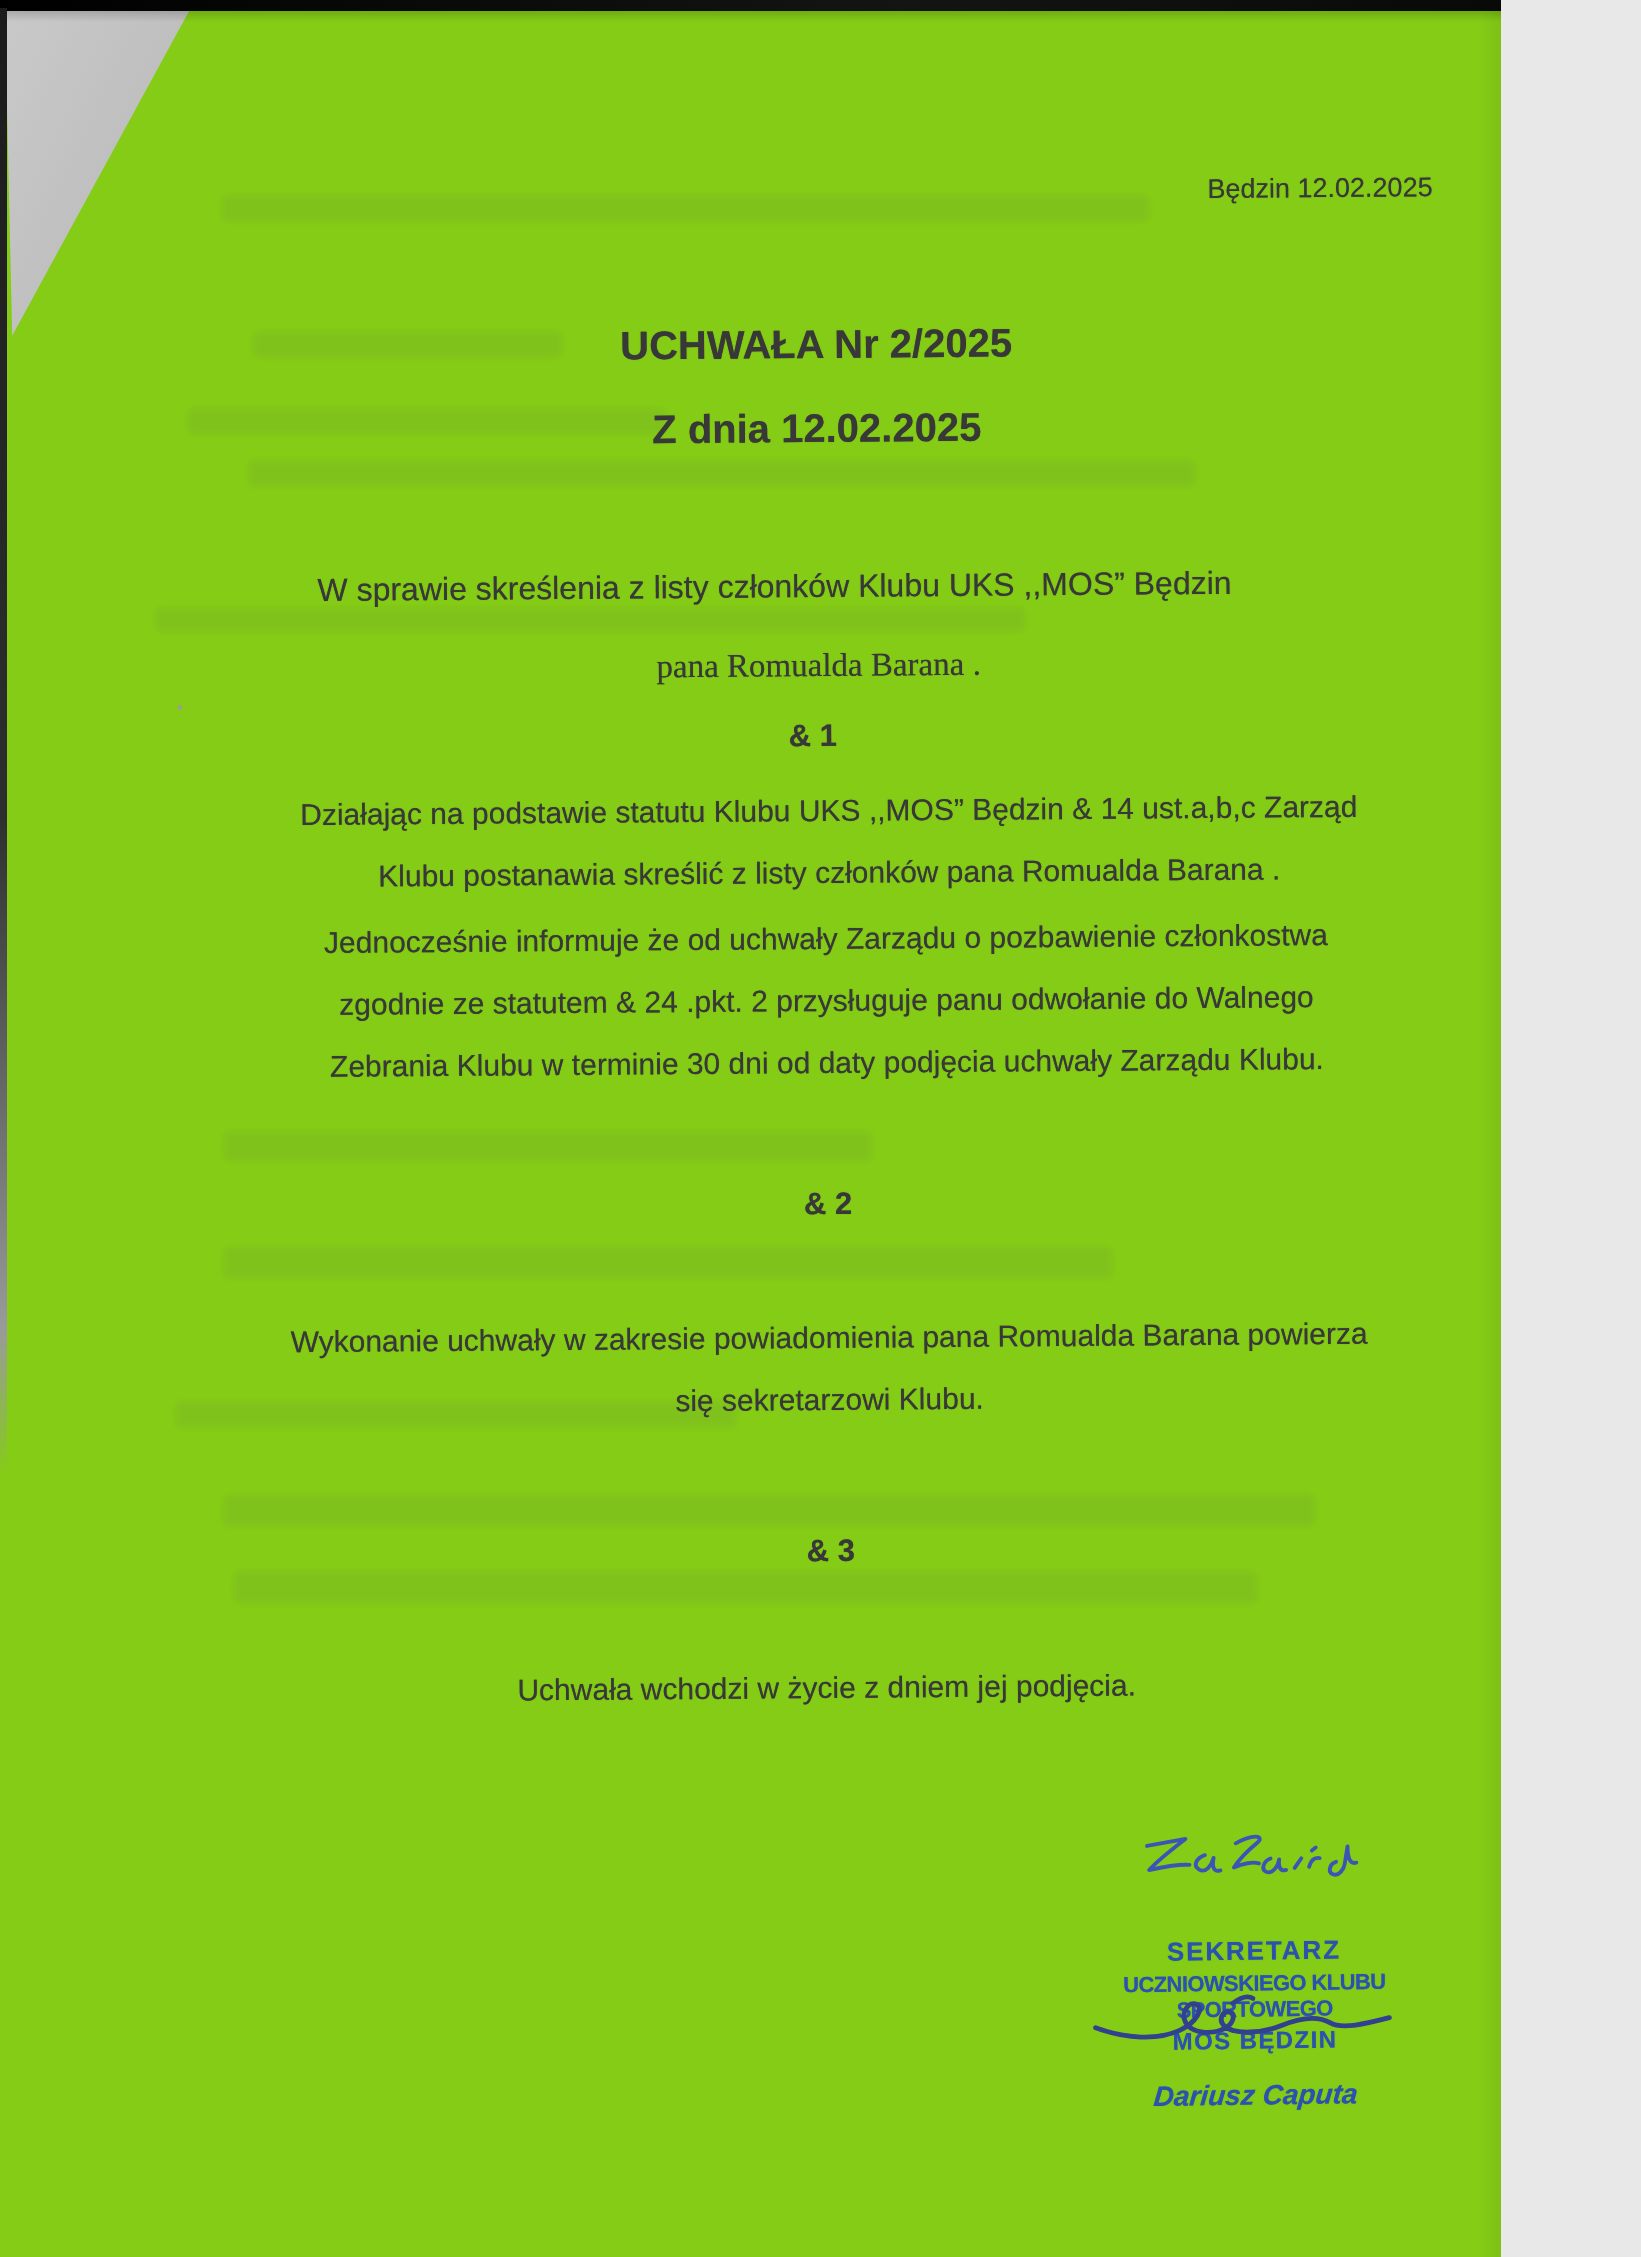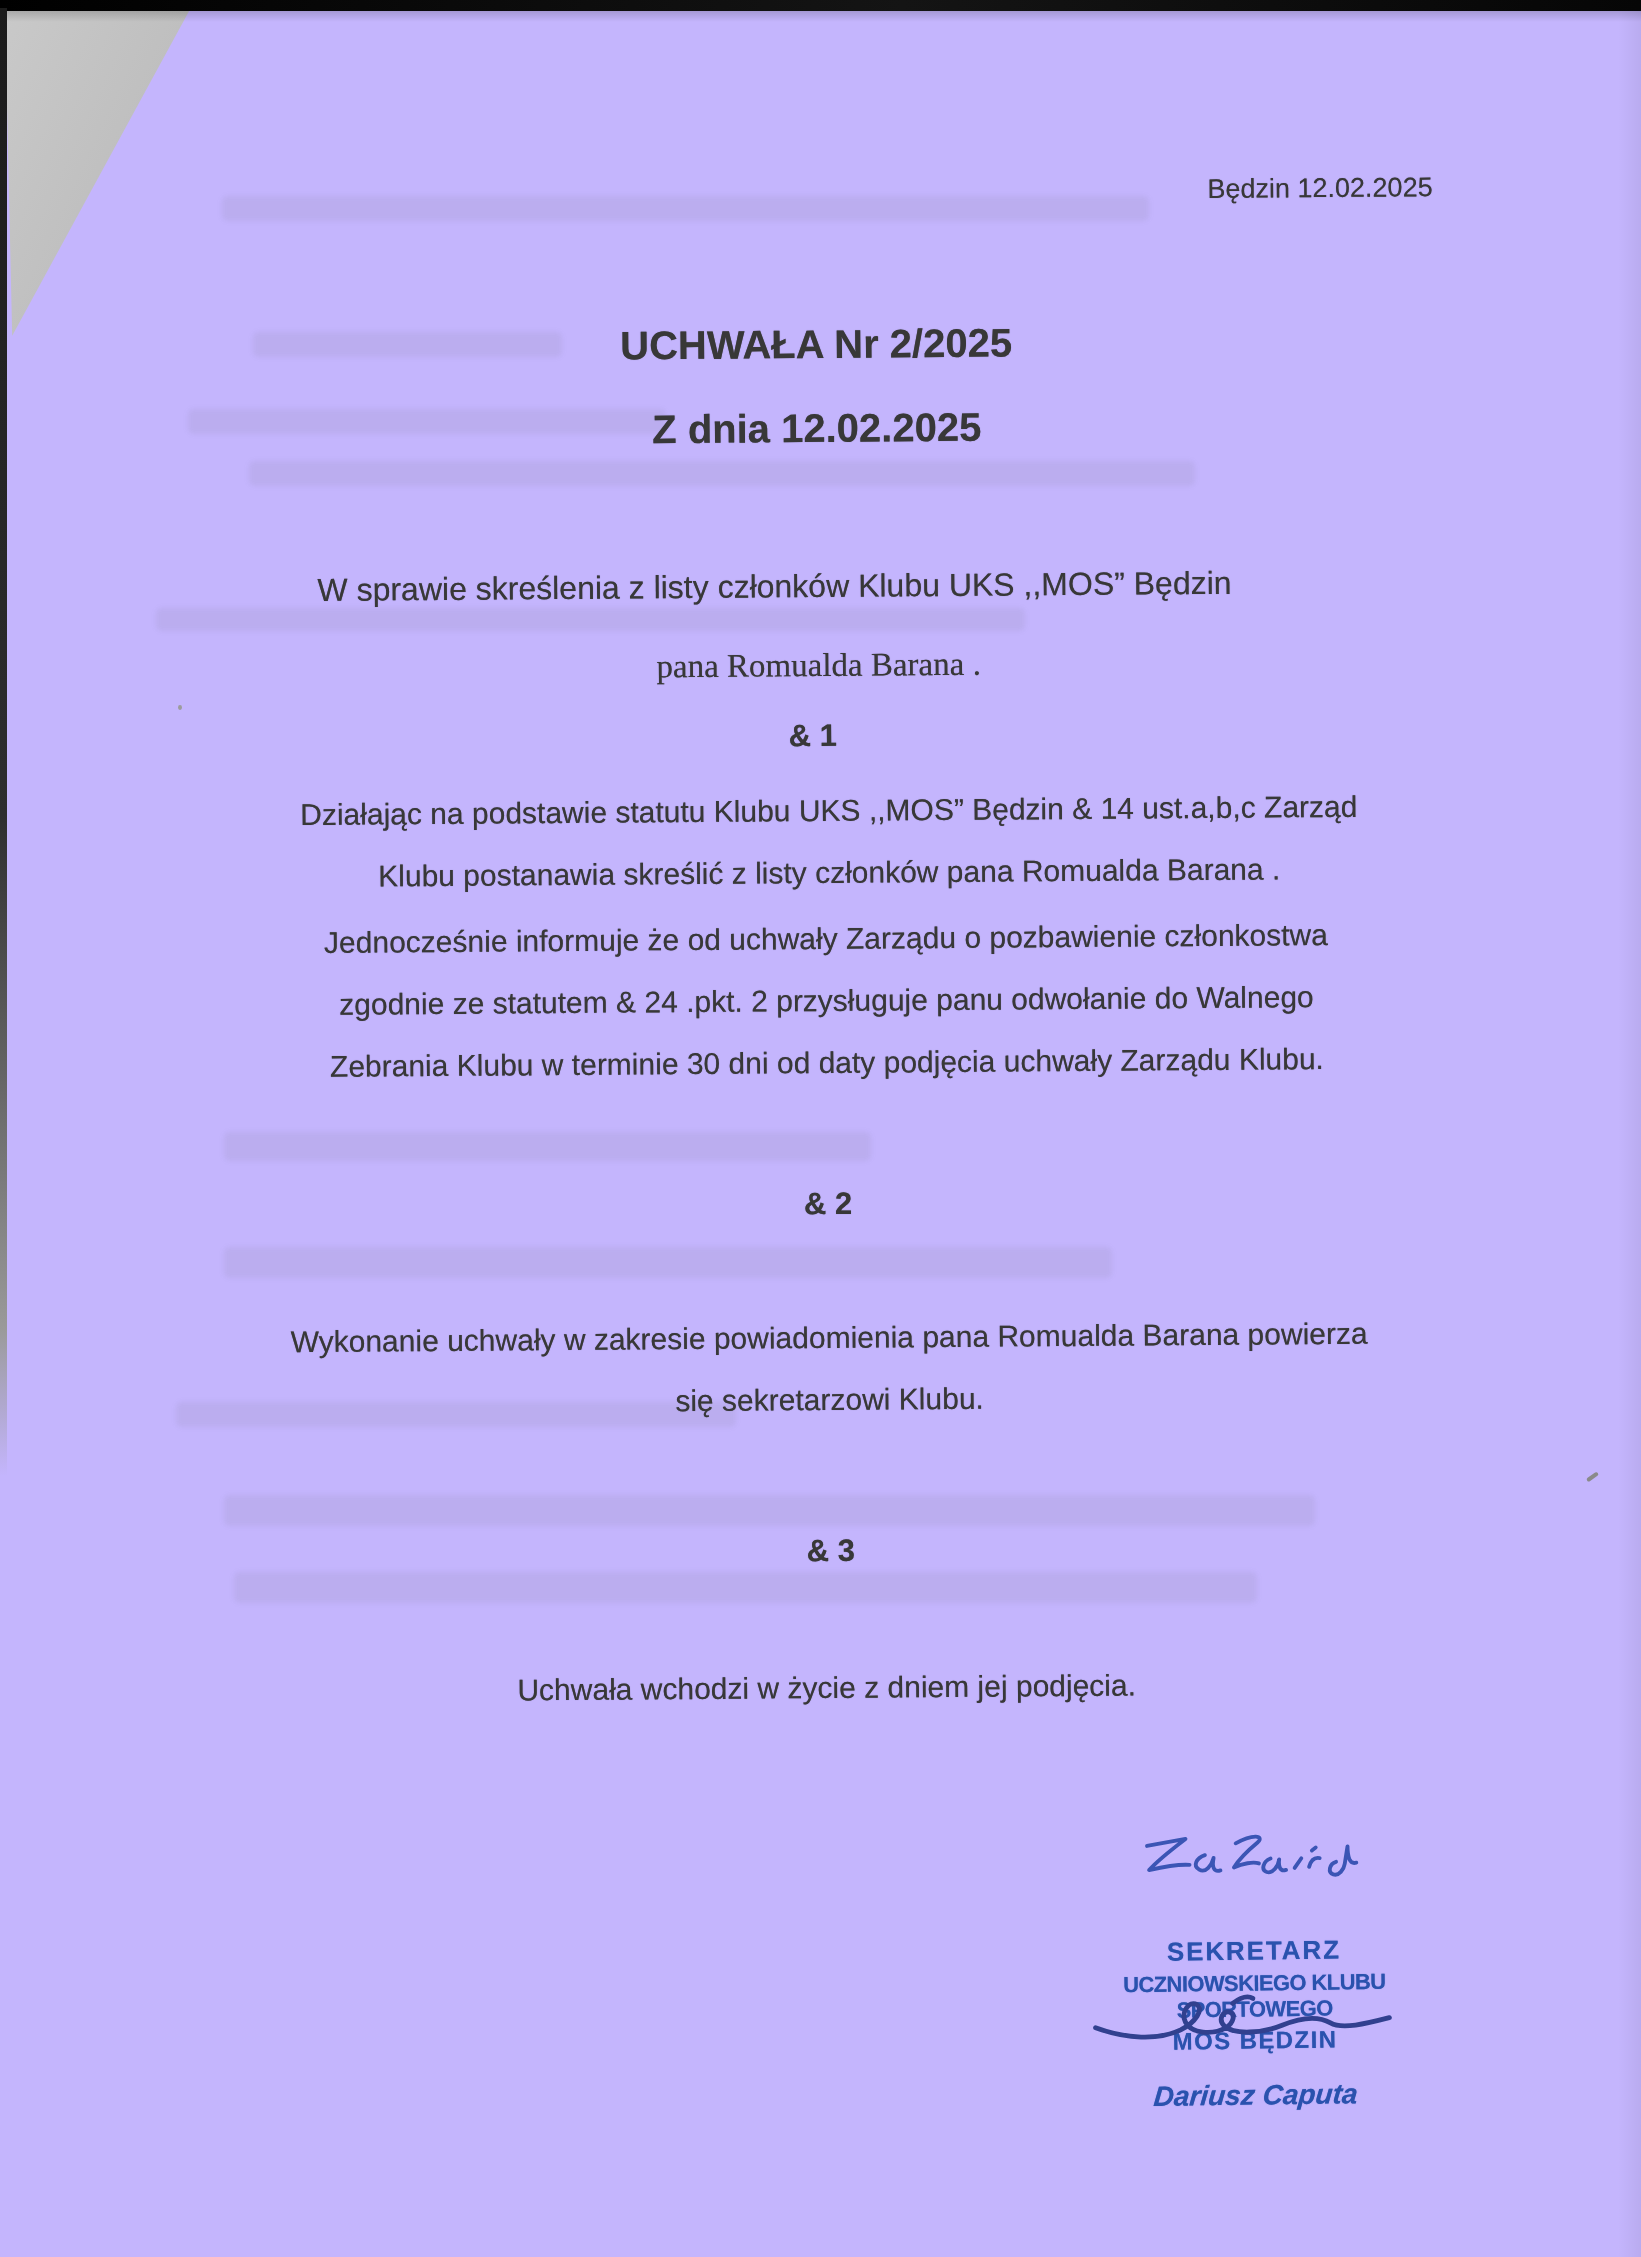--- a/index.html
+++ b/index.html
@@ -1,19 +1,19 @@
 <!DOCTYPE html>
 <html><head>
 <meta charset="utf-8">
 <style>
   html,body{margin:0;padding:0;background:#e8e8e8;}
   .page{
     position:relative;
-    width:1641px;height:2257px;
-    background:#c4b5fd;
+    width:1501px;height:2257px;
+    background:#84cc16;
     overflow:hidden;
     font-family:"Liberation Sans",sans-serif;
     color:#383838;
   }
   
   .scan-top-strip{position:absolute;left:0;top:0;width:1641px;height:10.6px;
     background:linear-gradient(to right,#000 0%,#141414 55%,#060606 100%);}
   .scan-top-shadow{position:absolute;left:0;top:10.6px;width:1641px;height:11.6px;
     background:linear-gradient(to bottom,rgba(0,0,0,0.16),rgba(0,0,0,0));}
   .scan-left-strip{position:absolute;left:0;top:7.7px;width:6.8px;height:1468px;

